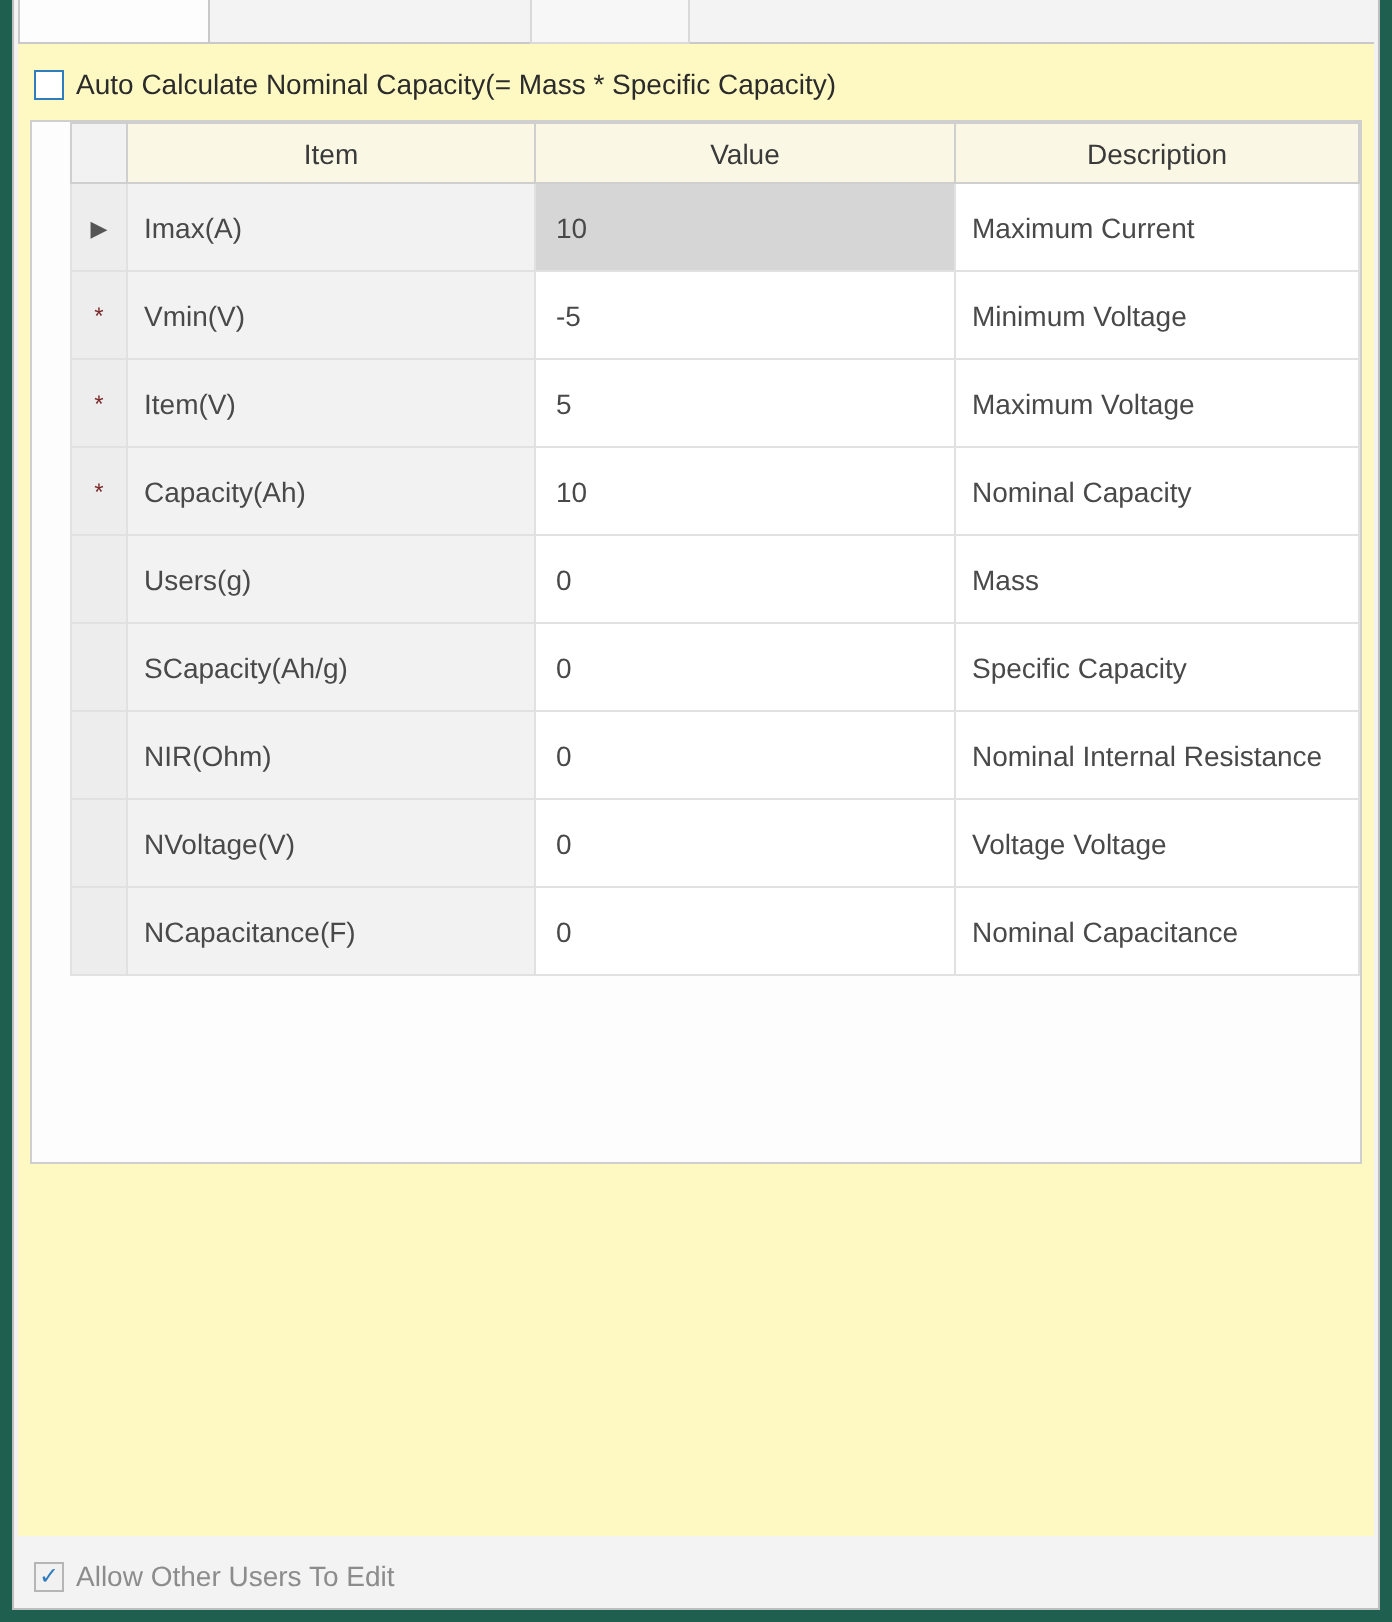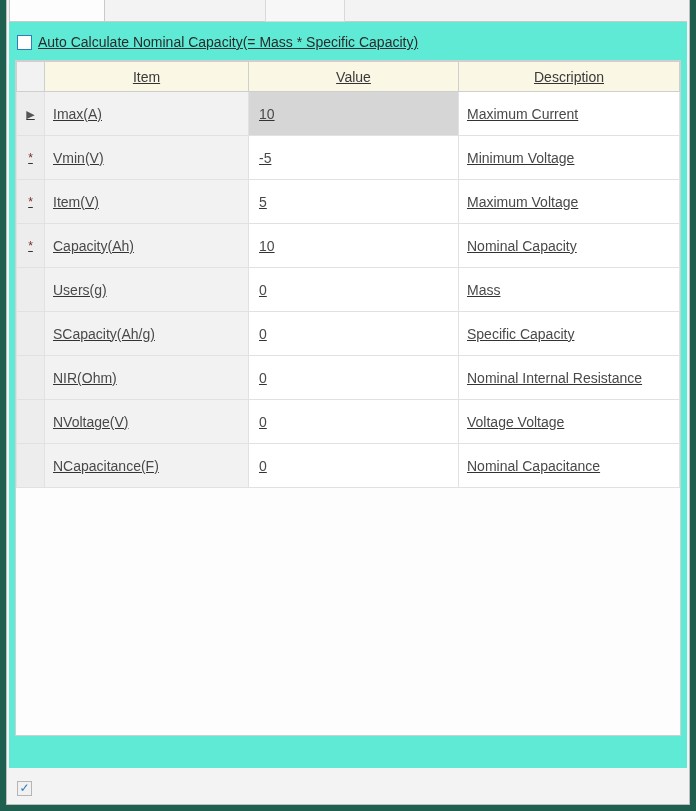--- a/index.html
+++ b/index.html
@@ -40,23 +40,22 @@
     width: 80px;
     height: 22px;
     border: 1px solid #d9d9d9;
     border-top: none;
     background: #f7f7f7;
   }
 
   .panel-body {
     position: absolute;
     left: 2px; right: 2px; top: 22px; bottom: 36px;
-    background: #5eead4;
+    background: #fef9c3;
     padding: 8px 6px 0 6px;
-    text-decoration: underline;
   }
 
   .chk-row {
     display: flex;
     align-items: center;
     height: 24px;
     padding-left: 2px;
     gap: 6px;
     color: #2b2b2b;
   }
@@ -75,24 +74,25 @@
     line-height: 1;
   }
   .chk[data-disabled="true"] {
     border-color: #b5b5b5;
     background: #f1f1f1;
   }
 
   .grid-wrap {
     border: 1px solid #cfcfcf;
     margin-top: 6px;
-    height: 676px;
+    height: 522px;
     display: flex;
     flex-direction: column;
     background: #fdfdfd;
+    padding-left: 19px;
   }
   .grid {
     width: 100%;
     border-collapse: collapse;
     table-layout: fixed;
   }
   col.c-gutter { width: 28px; }
   col.c-item   { width: 204px; }
   col.c-val    { width: 210px; }
   col.c-desc   { width: auto; }
@@ -231,15 +231,16 @@
             </tr>
           </tbody>
       </table>
       <div class="grid-fill"></div>
     </div>
 
   </div>
 
   <div class="footer">
     <span class="chk" data-checked="true" data-disabled="true"></span>
+    <span>Allow Other Users To Edit</span>
   </div>
 
 </div>
 
 </body></html>

